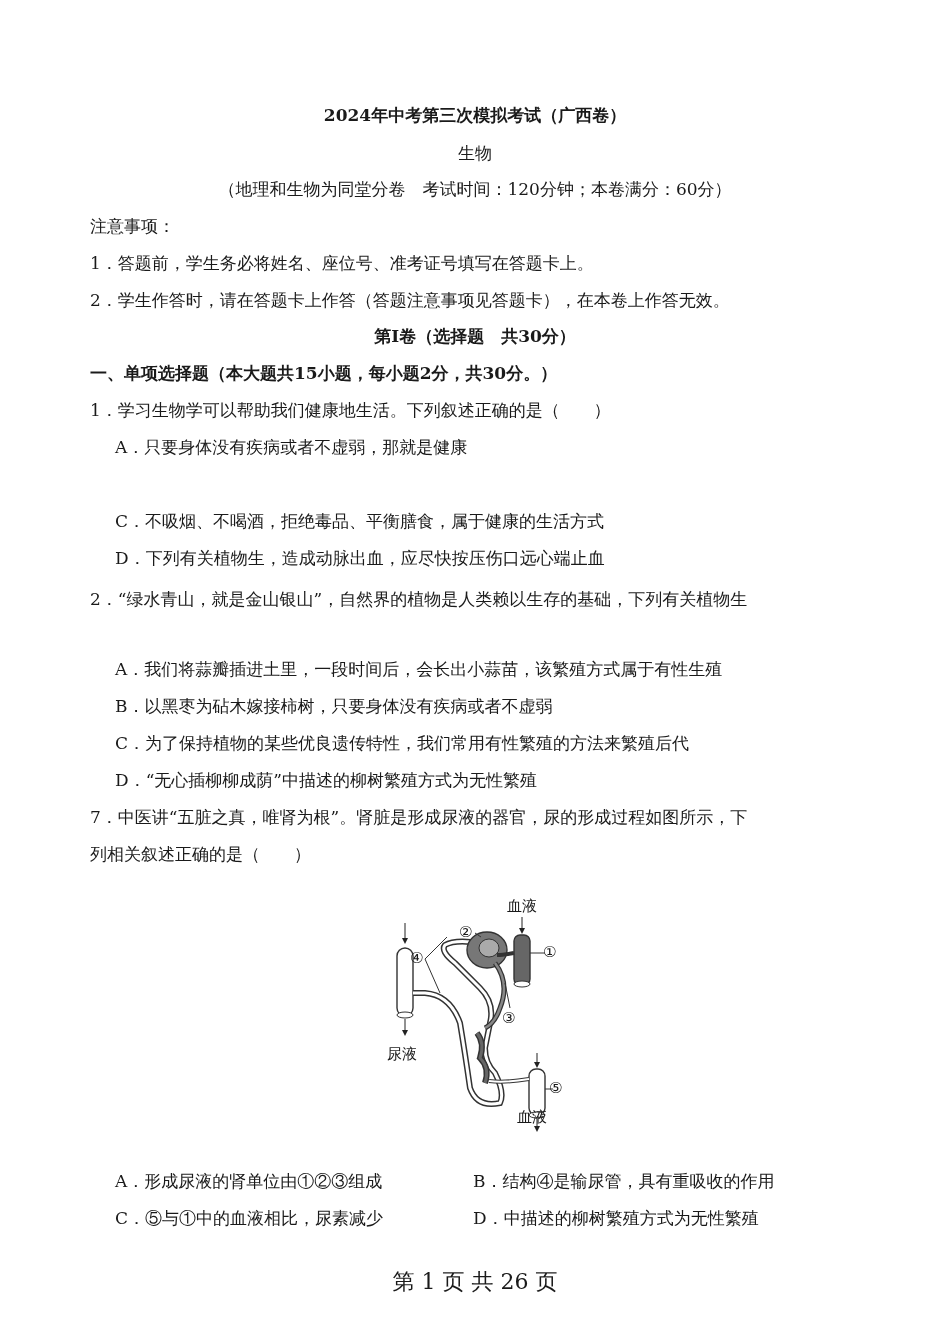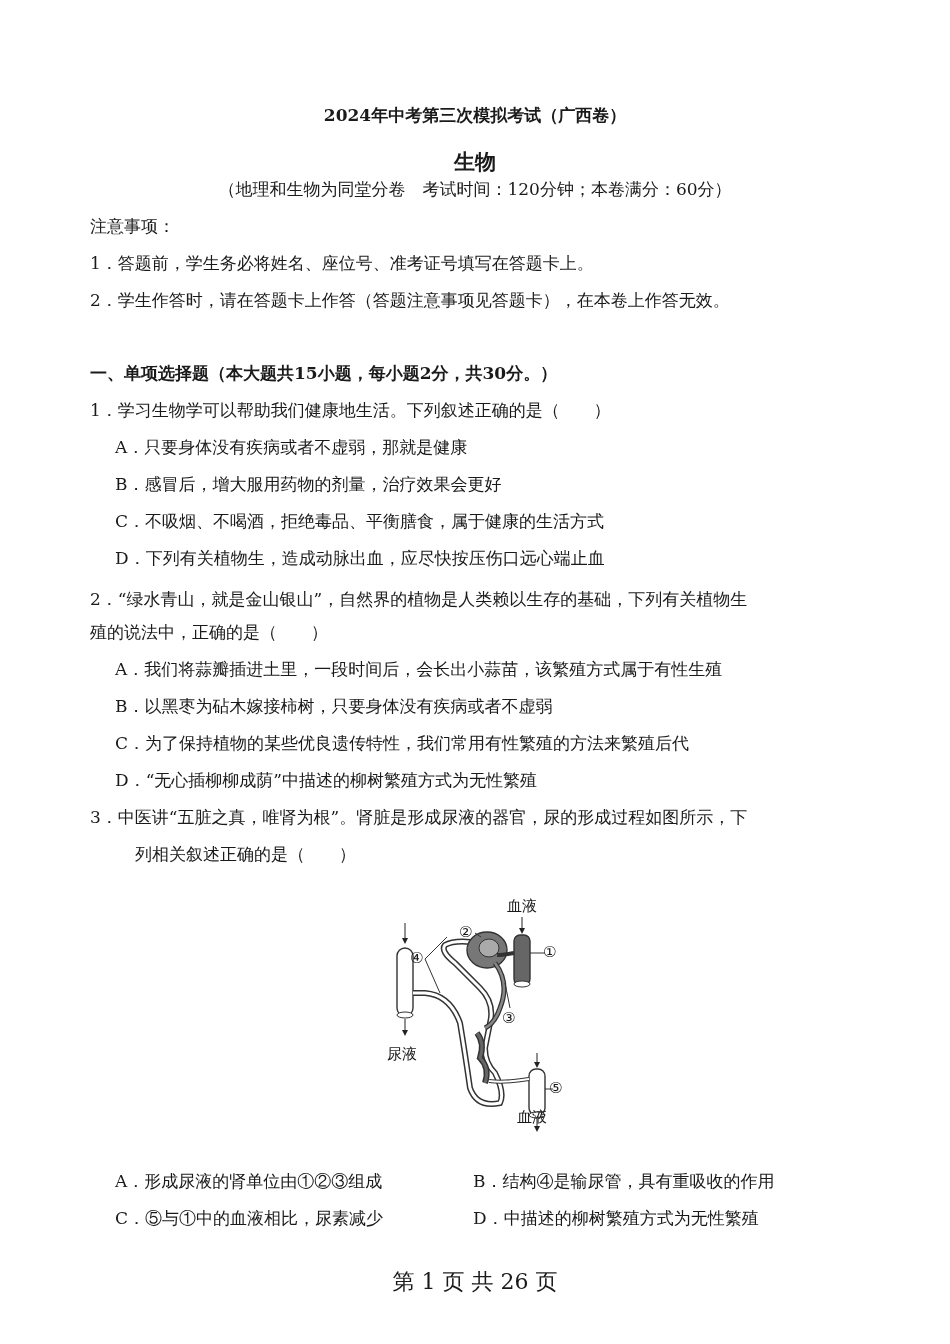--- a/index.html
+++ b/index.html
@@ -4,56 +4,55 @@
 <style>
   html, body { margin: 0; padding: 0; background: #ffffff; }
   body { width: 950px; height: 1344px; position: relative; overflow: hidden;
          font-family: "DejaVu Serif", "Liberation Serif", serif; color: #1a1a1a; }
   .page { position: absolute; left: 0; top: 0; width: 950px; height: 1344px; }
   .line { position: absolute; left: 90px; font-size: 17px; line-height: 22px; white-space: nowrap; }
   .center { left: 0; width: 950px; text-align: center; }
   .bold { font-weight: bold; }
   .opt { left: 115px; }
   .title { font-size: 17px; font-weight: bold; }
-  .subtitle { font-size: 21px; font-weight: bold; margin-top: 9px; }
+  .subtitle { font-size: 17px; font-weight: normal; }
   .figure { position: absolute; left: 385px; top: 893px; width: 195px; height: 240px; }
   .fig-label { position: absolute; font-size: 15px; font-family: "DejaVu Sans", sans-serif; }
   .footer { position: absolute; left: 0; width: 950px; text-align: center; top: 1267px; font-size: 22px; }
   .col2 { left: 473px; }
 </style>
 </head>
 <body>
 
 <div class="page">
 
   <div class="line center title" style="top:104px;">2024年中考第三次模拟考试（广西卷）</div>
   <div class="line center subtitle" style="top:142px;">生物</div>
   <div class="line center" style="top:178px;">（地理和生物为同堂分卷　考试时间：120分钟；本卷满分：60分）</div>
 
   <div class="line" style="top:215px;">注意事项：</div>
   <div class="line" style="top:252px;">1．答题前，学生务必将姓名、座位号、准考证号填写在答题卡上。</div>
   <div class="line" style="top:289px;">2．学生作答时，请在答题卡上作答（答题注意事项见答题卡），在本卷上作答无效。</div>
 
+  <div class="line center bold" style="top:325px;">第Ⅰ卷（选择题　共30分）</div>
   <div class="line bold" style="top:362px;">一、单项选择题（本大题共15小题，每小题2分，共30分。）</div>
 
   <div class="line" style="top:399px;">1．学习生物学可以帮助我们健康地生活。下列叙述正确的是（　　）</div>
   <div class="line opt" style="top:436px;">A．只要身体没有疾病或者不虚弱，那就是健康</div>
-  <div class="line opt" style="top:473px;">B．感冒后，增大服用药物的剂量，治疗效果会更好</div>
   <div class="line opt" style="top:510px;">C．不吸烟、不喝酒，拒绝毒品、平衡膳食，属于健康的生活方式</div>
   <div class="line opt" style="top:547px;">D．下列有关植物生，造成动脉出血，应尽快按压伤口远心端止血</div>
 
   <div class="line" style="top:588px;">2．“绿水青山，就是金山银山”，自然界的植物是人类赖以生存的基础，下列有关植物生</div>
-  <div class="line" style="top:621px;">殖的说法中，正确的是（　　）</div>
   <div class="line opt" style="top:658px;">A．我们将蒜瓣插进土里，一段时间后，会长出小蒜苗，该繁殖方式属于有性生殖</div>
   <div class="line opt" style="top:695px;">B．以黑枣为砧木嫁接柿树，只要身体没有疾病或者不虚弱</div>
   <div class="line opt" style="top:732px;">C．为了保持植物的某些优良遗传特性，我们常用有性繁殖的方法来繁殖后代</div>
   <div class="line opt" style="top:769px;">D．“无心插柳柳成荫”中描述的柳树繁殖方式为无性繁殖</div>
 
-  <div class="line" style="top:806px;">3．中医讲“五脏之真，唯肾为根”。肾脏是形成尿液的器官，尿的形成过程如图所示，下</div>
-  <div class="line" style="top:843px;margin-left:45px;">列相关叙述正确的是（　　）</div>
+  <div class="line" style="top:806px;">7．中医讲“五脏之真，唯肾为根”。肾脏是形成尿液的器官，尿的形成过程如图所示，下</div>
+  <div class="line" style="top:843px;">列相关叙述正确的是（　　）</div>
 
   <div class="figure">
     <svg width="195" height="240" viewBox="0 0 195 240">
       <defs>
         <marker id="arr" markerWidth="6" markerHeight="6" refX="3" refY="3" orient="auto">
           <path d="M0,0 L6,3 L0,6 Z" fill="#222"></path>
         </marker>
       </defs>
 
       <line x1="20" y1="30" x2="20" y2="48" stroke="#222" stroke-width="1" marker-end="url(#arr)"></line>

